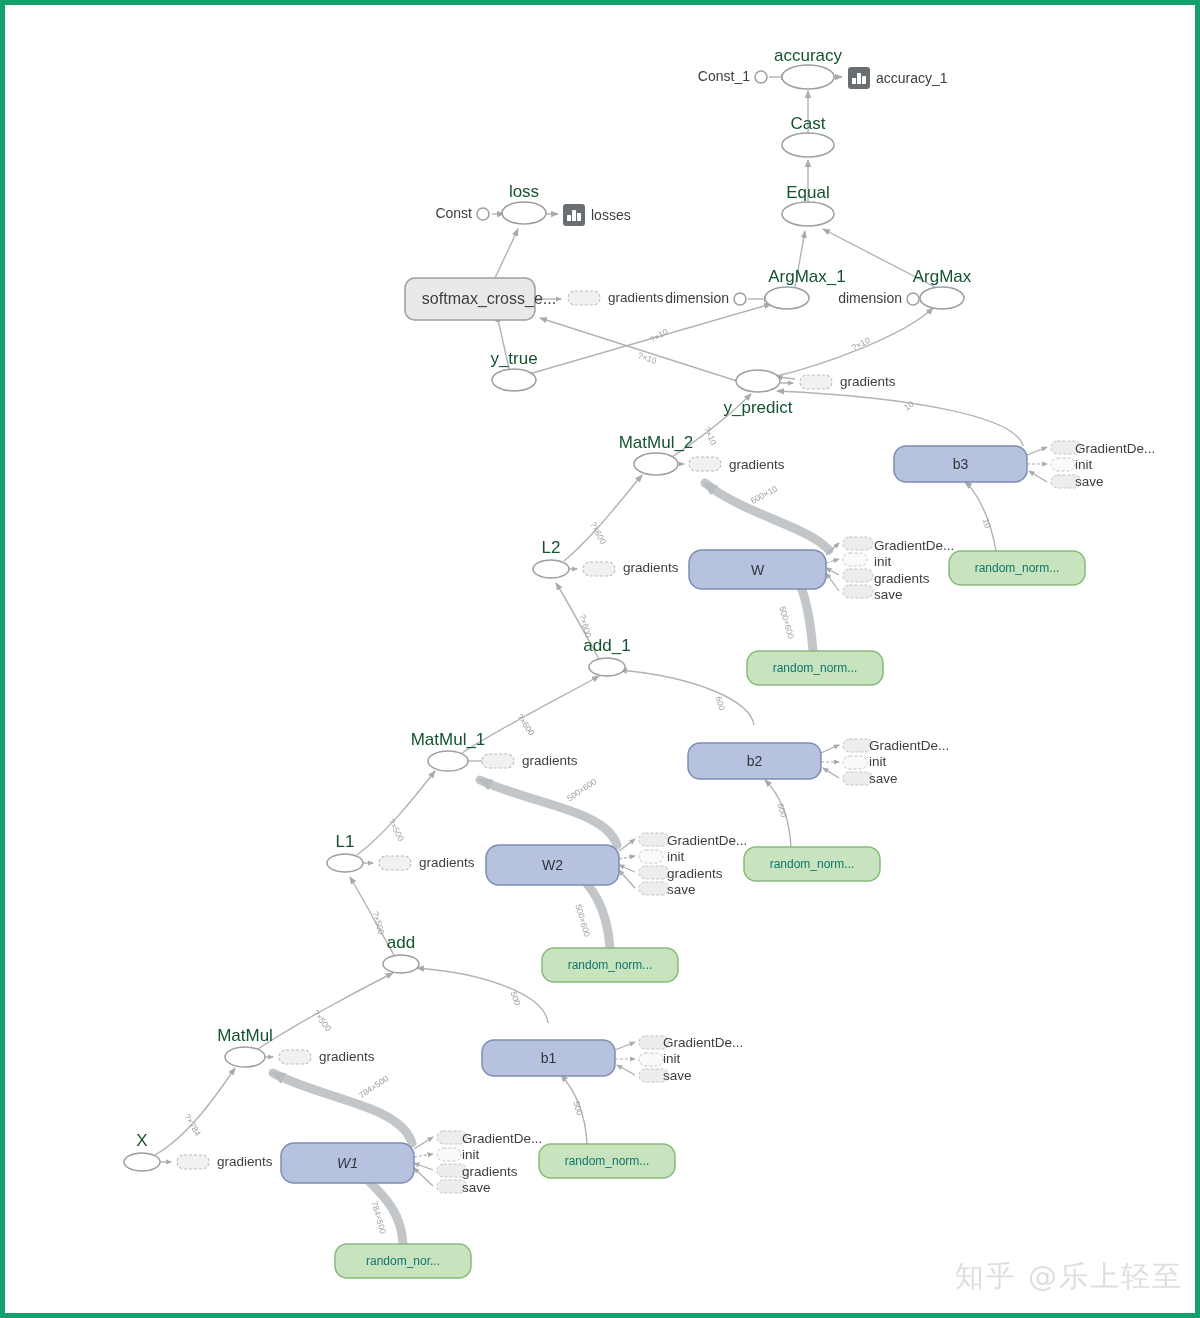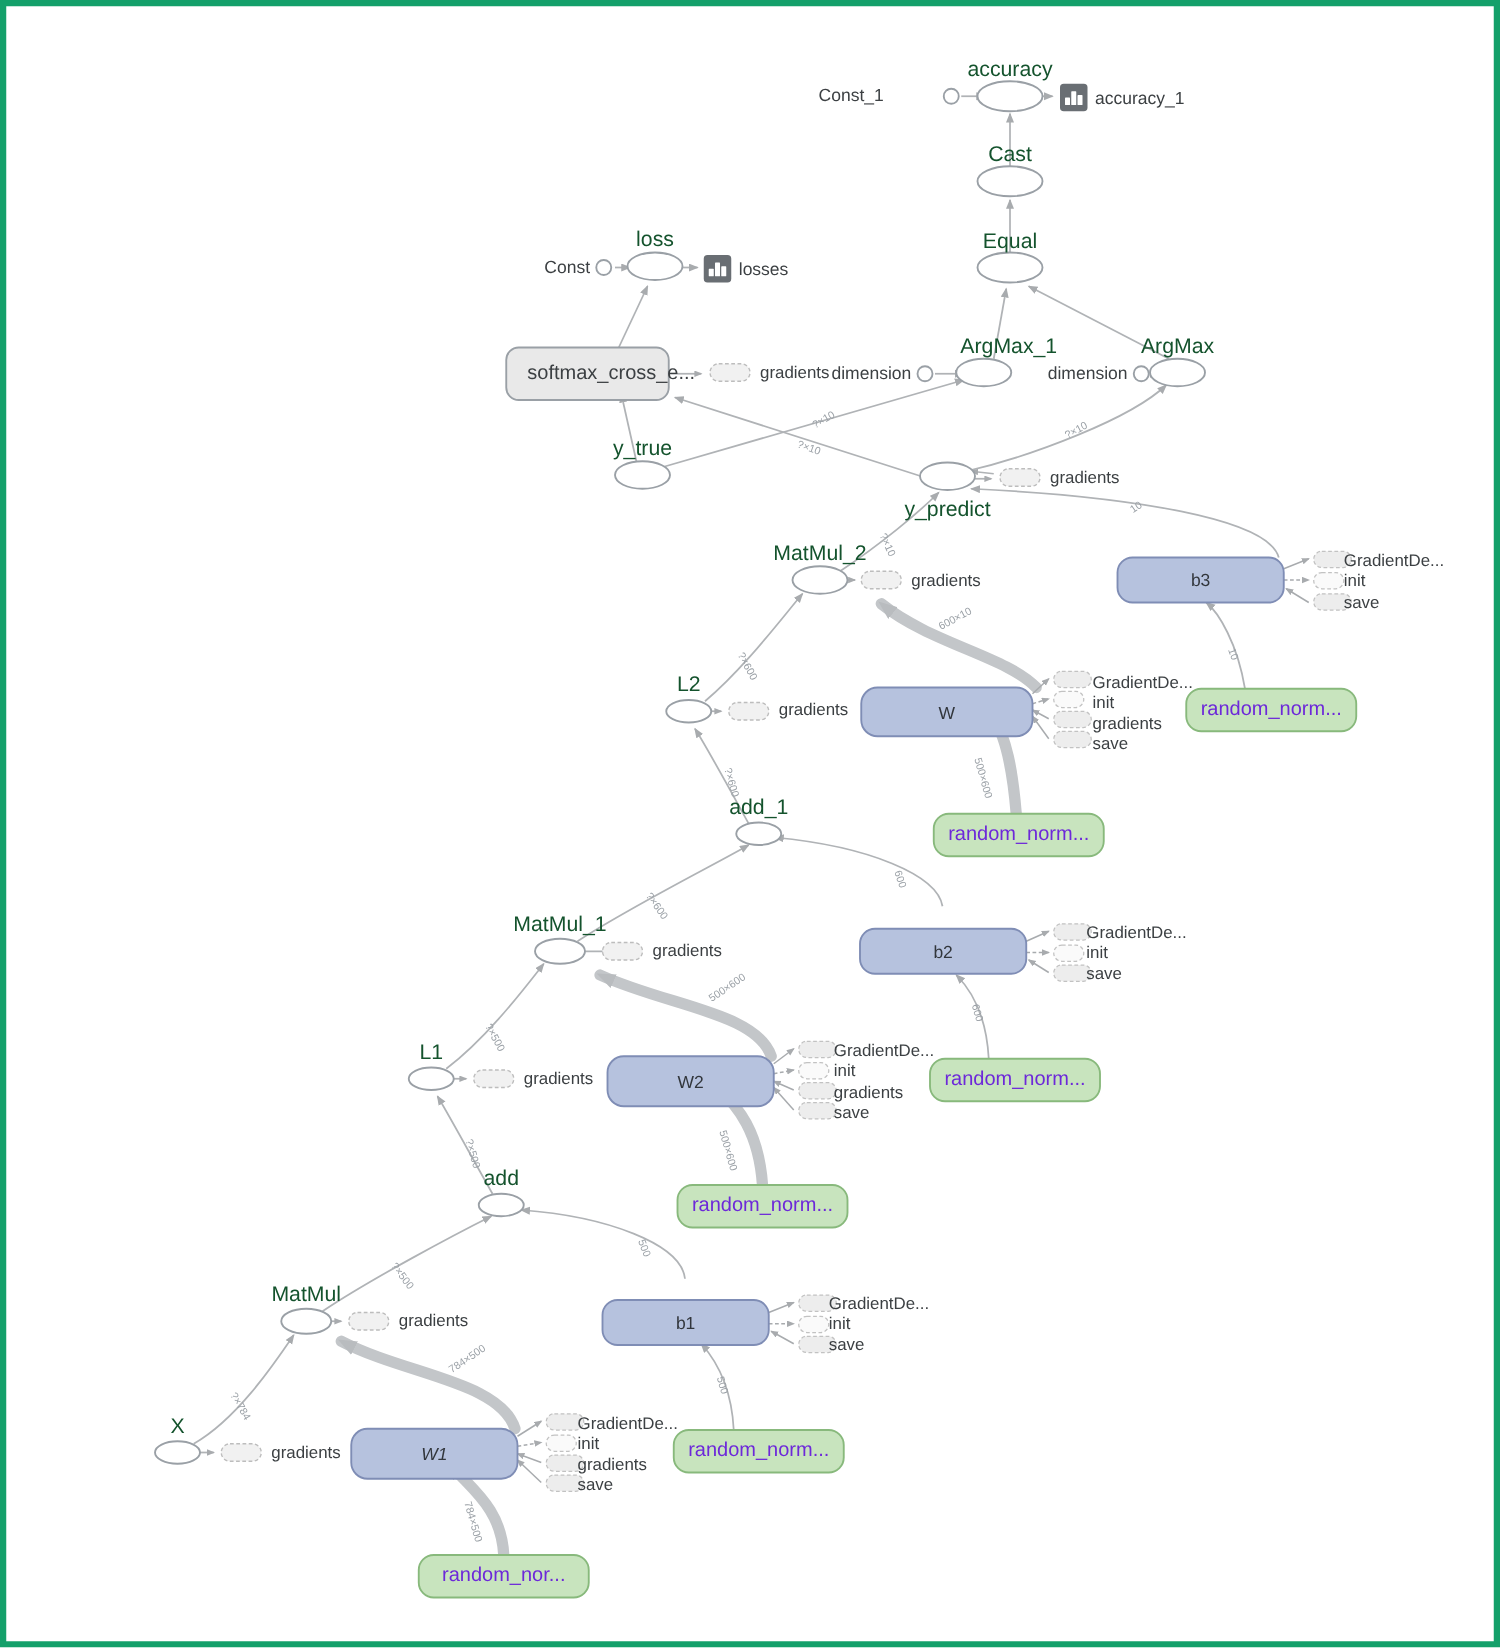--- a/index.html
+++ b/index.html
@@ -23,21 +23,21 @@
   }
   .op-name{font-size:17px;color:#14532d;transform:translateX(-50%);}
   .side-name{font-size:14px;color:#3c4043;}
   .annot{font-size:13.5px;color:#3c4043;}
   .varname{
     position:absolute;transform:translate(-50%,-50%);
     font-size:14px;color:#32363c;white-space:nowrap;
   }
   .greenname{
     position:absolute;transform:translate(-50%,-50%);
-    font-size:16px;color:#6d28d9;white-space:nowrap;
+    font-size:12px;color:#0f766e;white-space:nowrap;
   }
   .softname{
     position:absolute;transform:translate(-50%,-50%);
     font-size:16px;color:#3c4043;white-space:nowrap;
   }
   .edgelabel{
     position:absolute;font-size:8.5px;color:#9aa0a6;white-space:nowrap;
     transform-origin:left top;letter-spacing:0px;
   }
   .summary-icon{
@@ -286,21 +286,21 @@
         <div class="lbl op-name" style="left: 509px; top: 344px;">y_true</div>
         <div class="lbl op-name" style="left: 753px; top: 345px; margin-top: 48px;">y_predict</div>
         <div class="lbl op-name" style="left: 651px; top: 428px;">MatMul_2</div>
         <div class="lbl op-name" style="left: 546px; top: 533px;">L2</div>
         <div class="lbl op-name" style="left: 602px; top: 631px;">add_1</div>
         <div class="lbl op-name" style="left: 443px; top: 725px;">MatMul_1</div>
         <div class="lbl op-name" style="left: 340px; top: 827px;">L1</div>
         <div class="lbl op-name" style="left: 396px; top: 928px;">add</div>
         <div class="lbl op-name" style="left: 240px; top: 1021px;">MatMul</div>
         <div class="lbl op-name" style="left: 137px; top: 1126px;">X</div>
-        <div class="lbl side-name" style="top: 63px; left: 702px; transform: translateX(-100%); text-align: right;">Const_1</div>
+        <div class="lbl side-name" style="top: 63px; left: 745px; transform: translateX(-100%); text-align: right;">Const_1</div>
         <div class="lbl side-name" style="top: 200px; left: 467px; transform: translateX(-100%);">Const</div>
         <div class="lbl side-name" style="top: 285px; left: 724px; transform: translateX(-100%);">dimension</div>
         <div class="lbl side-name" style="top: 285px; left: 897px; transform: translateX(-100%);">dimension</div>
         <div class="summary-icon" style="left: 843px; top: 62px;">
           <i></i>
           <i></i>
           <i></i>
         </div>
         <div class="lbl side-name" style="left: 871px; top: 65px;">accuracy_1</div>
         <div class="summary-icon" style="left: 558px; top: 199px;">
@@ -369,14 +369,15 @@
         <div class="edgelabel" style="left: 375px; top: 905px; transform: rotate(74deg);">?×500</div>
         <div class="edgelabel" style="left: 578px; top: 898px; transform: rotate(74deg);">500×600</div>
         <div class="edgelabel" style="left: 314px; top: 1003px; transform: rotate(53deg);">?×500</div>
         <div class="edgelabel" style="left: 513px; top: 985px; transform: rotate(70deg);">500</div>
         <div class="edgelabel" style="left: 186px; top: 1107px; transform: rotate(60deg);">?×784</div>
         <div class="edgelabel" style="left: 352px; top: 1087px; transform: rotate(-34deg);">784×500</div>
         <div class="edgelabel" style="left: 576px; top: 1095px; transform: rotate(74deg);">500</div>
         <div class="edgelabel" style="left: 374px; top: 1195px; transform: rotate(74deg);">784×500</div>
       </div>
 
+    <div class="watermark">知乎 @乐上轻至</div>
   </div>
 </div>
 
 </body></html>

